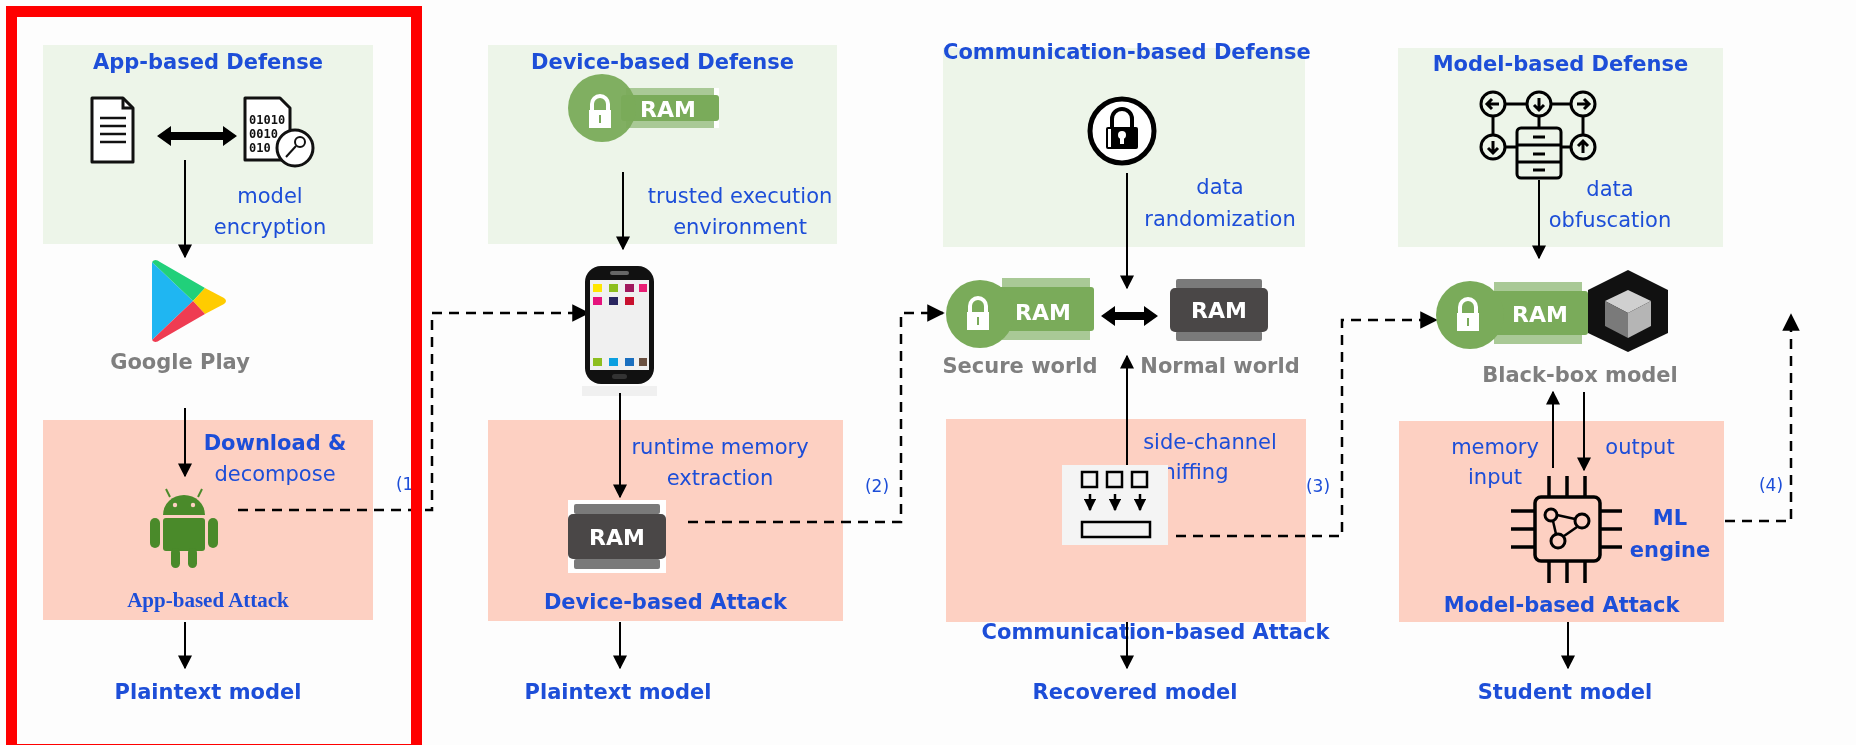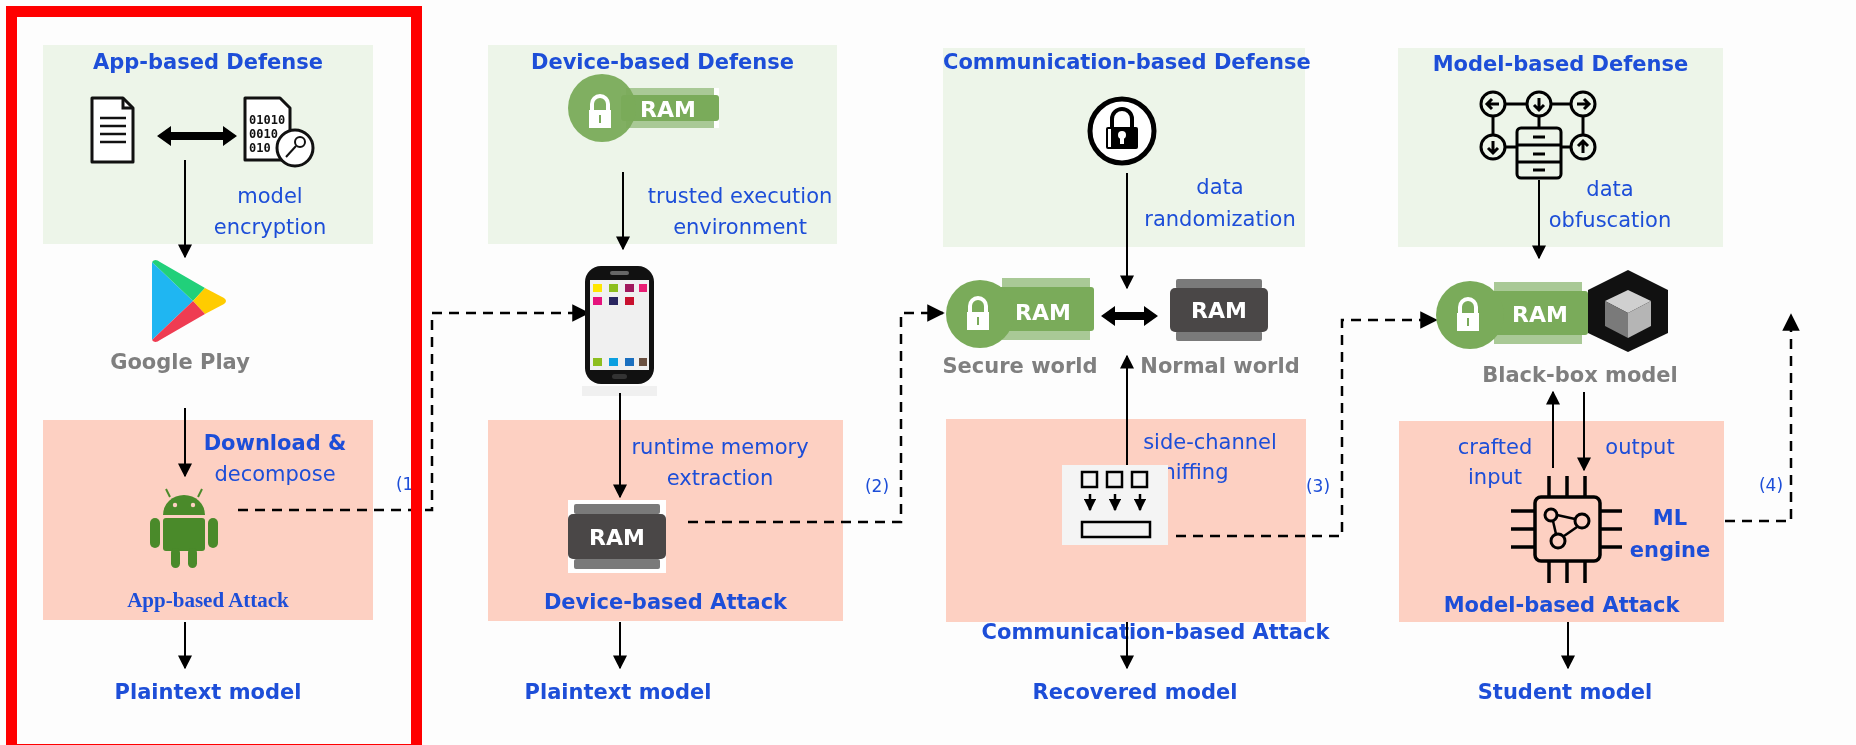--- a/index.html
+++ b/index.html
@@ -39,38 +39,38 @@
   <div class="t lbl" style="left:640px;width:200px;top:181px;">trusted execution</div>
   <div class="t lbl" style="left:640px;width:200px;top:212px;">environment</div>
   <div class="t lbl" style="left:620px;width:200px;top:432px;">runtime memory</div>
   <div class="t lbl" style="left:620px;width:200px;top:463px;">extraction</div>
   <div class="t title" style="left:488px;width:355px;top:590px;">Device-based Attack</div>
   <div class="t title" style="left:488px;width:260px;top:680px;">Plaintext model</div>
   <div class="t num" style="left:862px;width:30px;top:476px;">(2)</div>
 
   <div class="box def" style="left: 943px; top: 48px; width: 362px; height: 199px; background: rgb(237, 245, 233);"></div>
   <div class="box atk" style="left: 946px; top: 419px; width: 360px; height: 203px; background: rgb(253, 208, 194);"></div>
-  <div class="t title" style="left:943px;width:362px;top:50px;">Communication-based Defense</div>
+  <div class="t title" style="left:943px;width:362px;top:40px;">Communication-based Defense</div>
   <div class="t lbl" style="left:1140px;width:160px;top:172px;">data</div>
   <div class="t lbl" style="left:1140px;width:160px;top:204px;">randomization</div>
   <div class="t gray" style="left:940px;width:160px;top:354px;">Secure world</div>
   <div class="t gray" style="left:1140px;width:160px;top:354px;">Normal world</div>
   <div class="t lbl" style="left:1135px;width:150px;top:427px;">side-channel</div>
   <div class="t lbl" style="left:1140px;width:100px;top:457px;">sniffing</div>
   <div class="t title" style="left:946px;width:419px;top:592px;margin-top:28px;">Communication-based Attack</div>
   <div class="t title" style="left:1000px;width:270px;top:680px;">Recovered model</div>
   <div class="t num" style="left:1303px;width:30px;top:476px;">(3)</div>
 
   <div class="box def" style="left: 1398px; top: 48px; width: 325px; height: 199px; background: rgb(237, 245, 233);"></div>
   <div class="box atk" style="left: 1399px; top: 421px; width: 325px; height: 201px; background: rgb(253, 208, 194);"></div>
   <div class="t title" style="left:1398px;width:325px;top:52px;">Model-based Defense</div>
   <div class="t lbl" style="left:1540px;width:140px;top:174px;">data</div>
   <div class="t lbl" style="left:1540px;width:140px;top:205px;">obfuscation</div>
   <div class="t gray" style="left:1480px;width:200px;top:363px;">Black-box model</div>
-  <div class="t lbl" style="left:1450px;width:90px;top:432px;">crafted</div>
+  <div class="t lbl" style="left:1450px;width:90px;top:432px;">memory</div>
   <div class="t lbl" style="left:1450px;width:90px;top:462px;">input</div>
   <div class="t lbl" style="left:1595px;width:90px;top:432px;">output</div>
   <div class="t title" style="left:1625px;width:90px;top:506px;">ML</div>
   <div class="t title" style="left:1625px;width:90px;top:538px;">engine</div>
   <div class="t title" style="left:1399px;width:325px;top:593px;">Model-based Attack</div>
   <div class="t title" style="left:1440px;width:250px;top:680px;">Student model</div>
   <div class="t num" style="left:1756px;width:30px;top:475px;">(4)</div>
 
   <svg width="1856" height="745" viewBox="0 0 1856 745">
     <defs>

